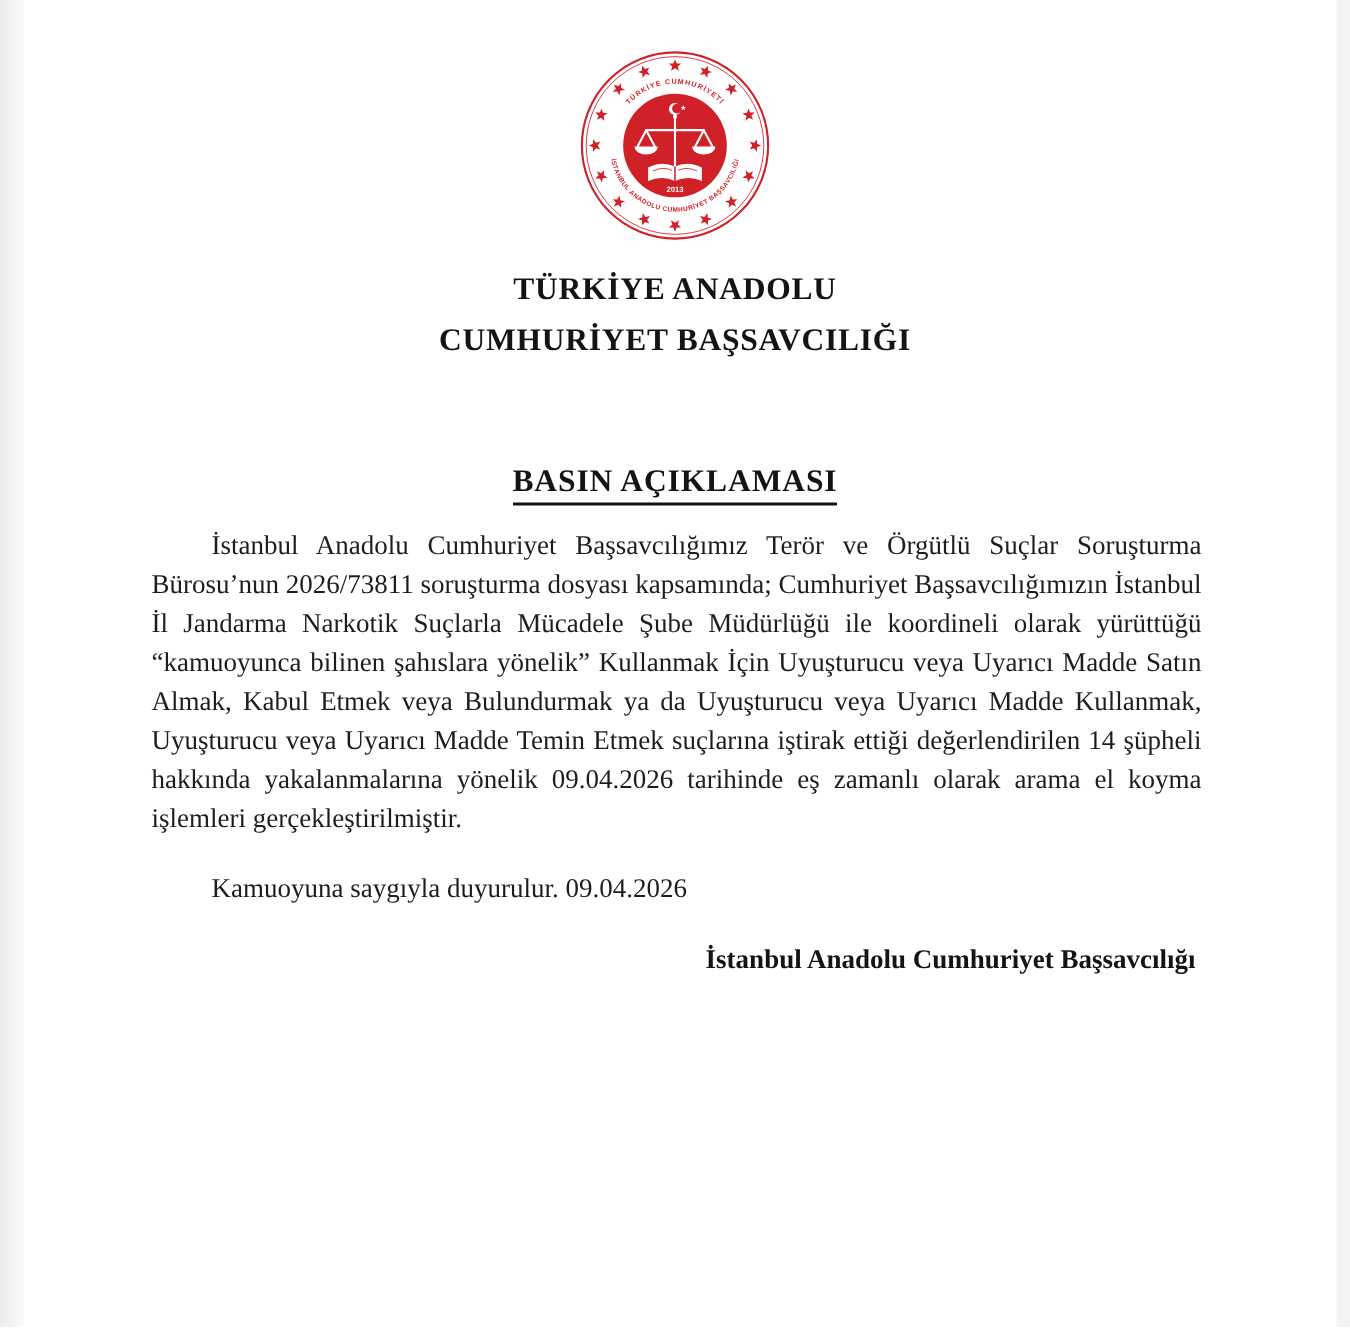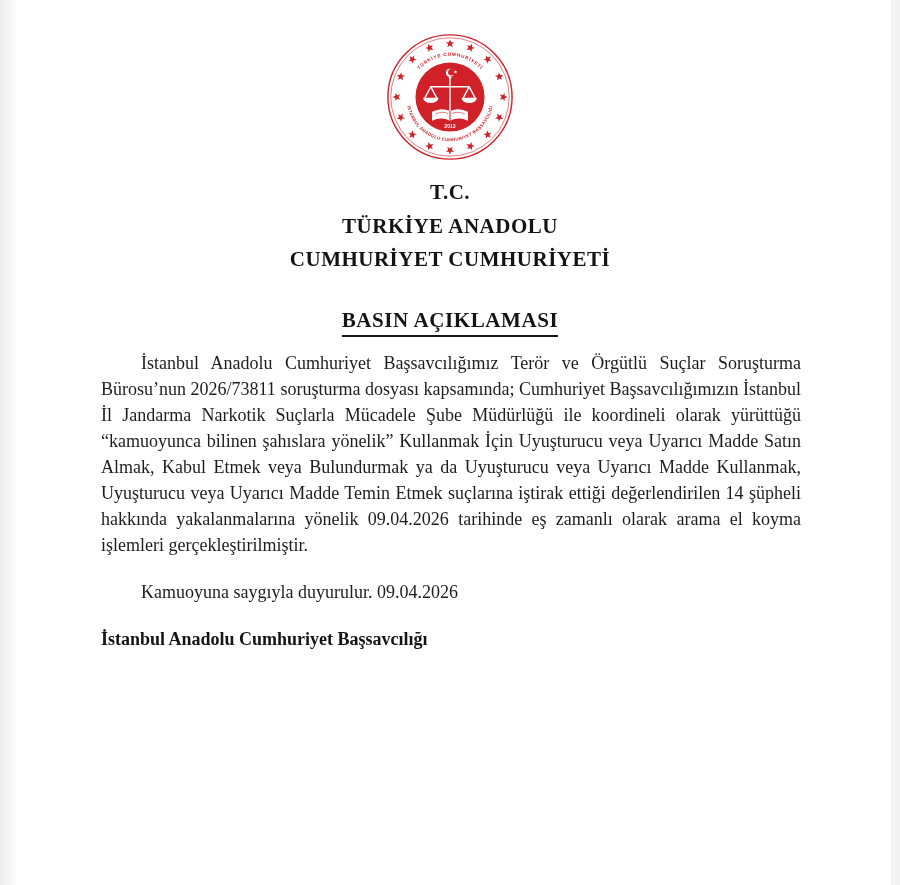--- a/index.html
+++ b/index.html
@@ -20,21 +20,21 @@
     display:inline-block;font-weight:bold;font-size:21px;letter-spacing:.6px;color:#141414;
     border-bottom:2.6px solid #141414;padding-bottom:2px;
   }
   .body-text{
     position:absolute;top:350px;left:101px;width:700px;
     font-size:18px;line-height:26px;text-align:justify;color:#1d1d1d;
   }
   .body-text p{margin:0 0 21px 0;text-indent:40px;}
   .body-text p.closing{text-indent:40px;margin-top:12px;text-align:left;}
   .body-text p.signature{
-    text-indent:0;font-weight:bold;margin-top:16px;color:#141414;
+    text-indent:0;text-align:right;font-weight:bold;margin-top:16px;color:#141414;
     padding-right:4px;
   }
   .seal-ring-text{font-family:"Liberation Sans","DejaVu Sans",sans-serif;font-weight:bold;}
 </style>
 </head>
 <body>
 
 <div class="page">
   <div class="edge-left"></div>
   <div class="edge-right"></div>
@@ -101,23 +101,22 @@
         <line x1="100" y1="122" x2="100" y2="137" stroke="#d02028" stroke-width="1.6"></line>
         <path d="M77,126.5 Q88,121.5 97,126" stroke="#d02028" stroke-width="0.9" fill="none"></path>
         <path d="M103,126 Q112,121.5 123,126.5" stroke="#d02028" stroke-width="0.9" fill="none"></path>
       </g>
 
       <text x="100" y="148.5" text-anchor="middle" fill="#ffffff" font-size="8" class="seal-ring-text">2013</text>
     </svg>
   </div>
 
   <header class="letterhead">
-    <div>T.C.</div>
     <div>TÜRKİYE ANADOLU</div>
-    <div>CUMHURİYET CUMHURİYETİ</div>
+    <div>CUMHURİYET BAŞSAVCILIĞI</div>
   </header>
 
   <div class="title-wrap">
     <span class="doc-title">BASIN AÇIKLAMASI</span>
   </div>
 
   <main class="body-text">
     <p>İstanbul Anadolu Cumhuriyet Başsavcılığımız Terör ve Örgütlü Suçlar Soruşturma Bürosu’nun 2026/73811 soruşturma dosyası kapsamında; Cumhuriyet Başsavcılığımızın İstanbul İl Jandarma Narkotik Suçlarla Mücadele Şube Müdürlüğü ile koordineli olarak yürüttüğü “kamuoyunca bilinen şahıslara yönelik” Kullanmak İçin Uyuşturucu veya Uyarıcı Madde Satın Almak, Kabul Etmek veya Bulundurmak ya da Uyuşturucu veya Uyarıcı Madde Kullanmak, Uyuşturucu veya Uyarıcı Madde Temin Etmek suçlarına iştirak ettiği değerlendirilen 14 şüpheli hakkında yakalanmalarına yönelik 09.04.2026 tarihinde eş zamanlı olarak arama el koyma işlemleri gerçekleştirilmiştir.</p>
     <p class="closing">Kamuoyuna saygıyla duyurulur. 09.04.2026</p>
     <p class="signature">İstanbul Anadolu Cumhuriyet Başsavcılığı</p>

